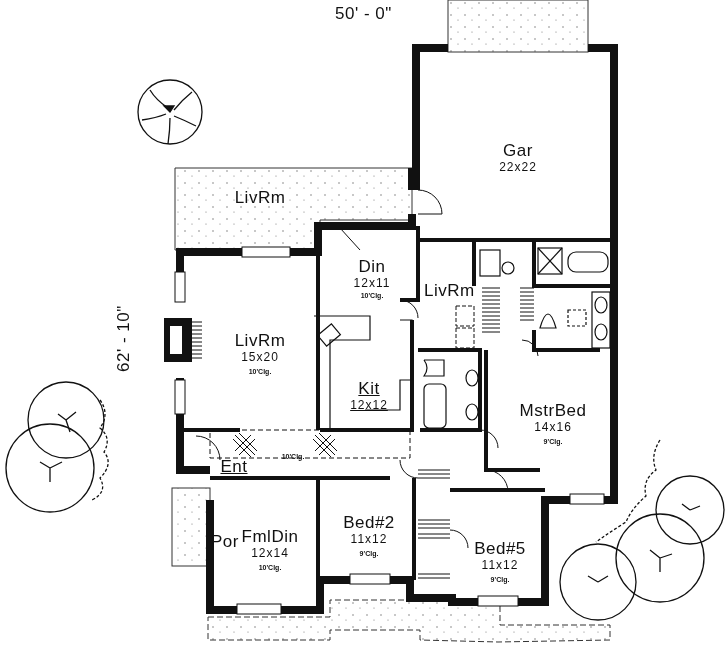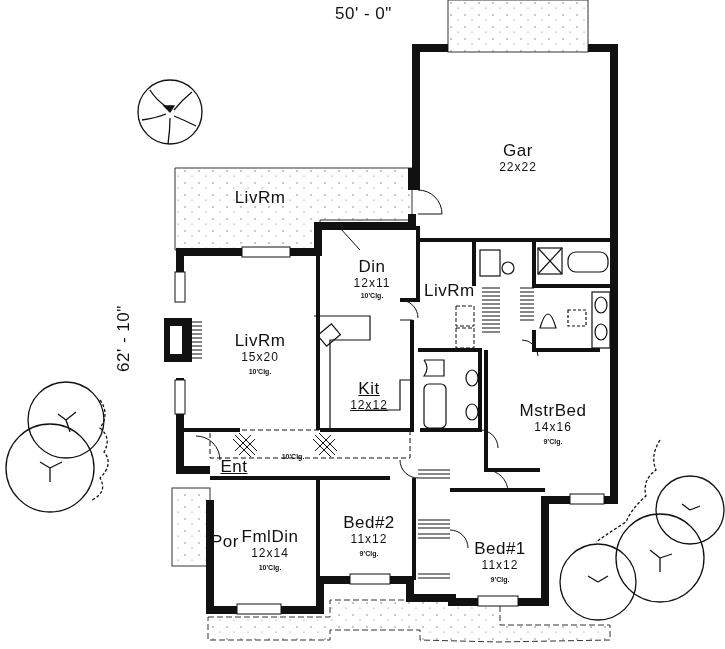--- a/index.html
+++ b/index.html
@@ -284,16 +284,16 @@
   <div class="room-clg">10'Clg.</div>
 </div>
 
 <div class="lbl" style="left:328px; top:514px; width:82px;">
   <div class="room-name">Bed#2</div>
   <div class="room-size">11x12</div>
   <div class="room-clg">9'Clg.</div>
 </div>
 
 <div class="lbl" style="left:460px; top:540px; width:80px;">
-  <div class="room-name">Bed#1</div>
+  <div class="room-name">Bed#5</div>
   <div class="room-size">11x12</div>
   <div class="room-clg">9'Clg.</div>
 </div>
 
 </body></html>

